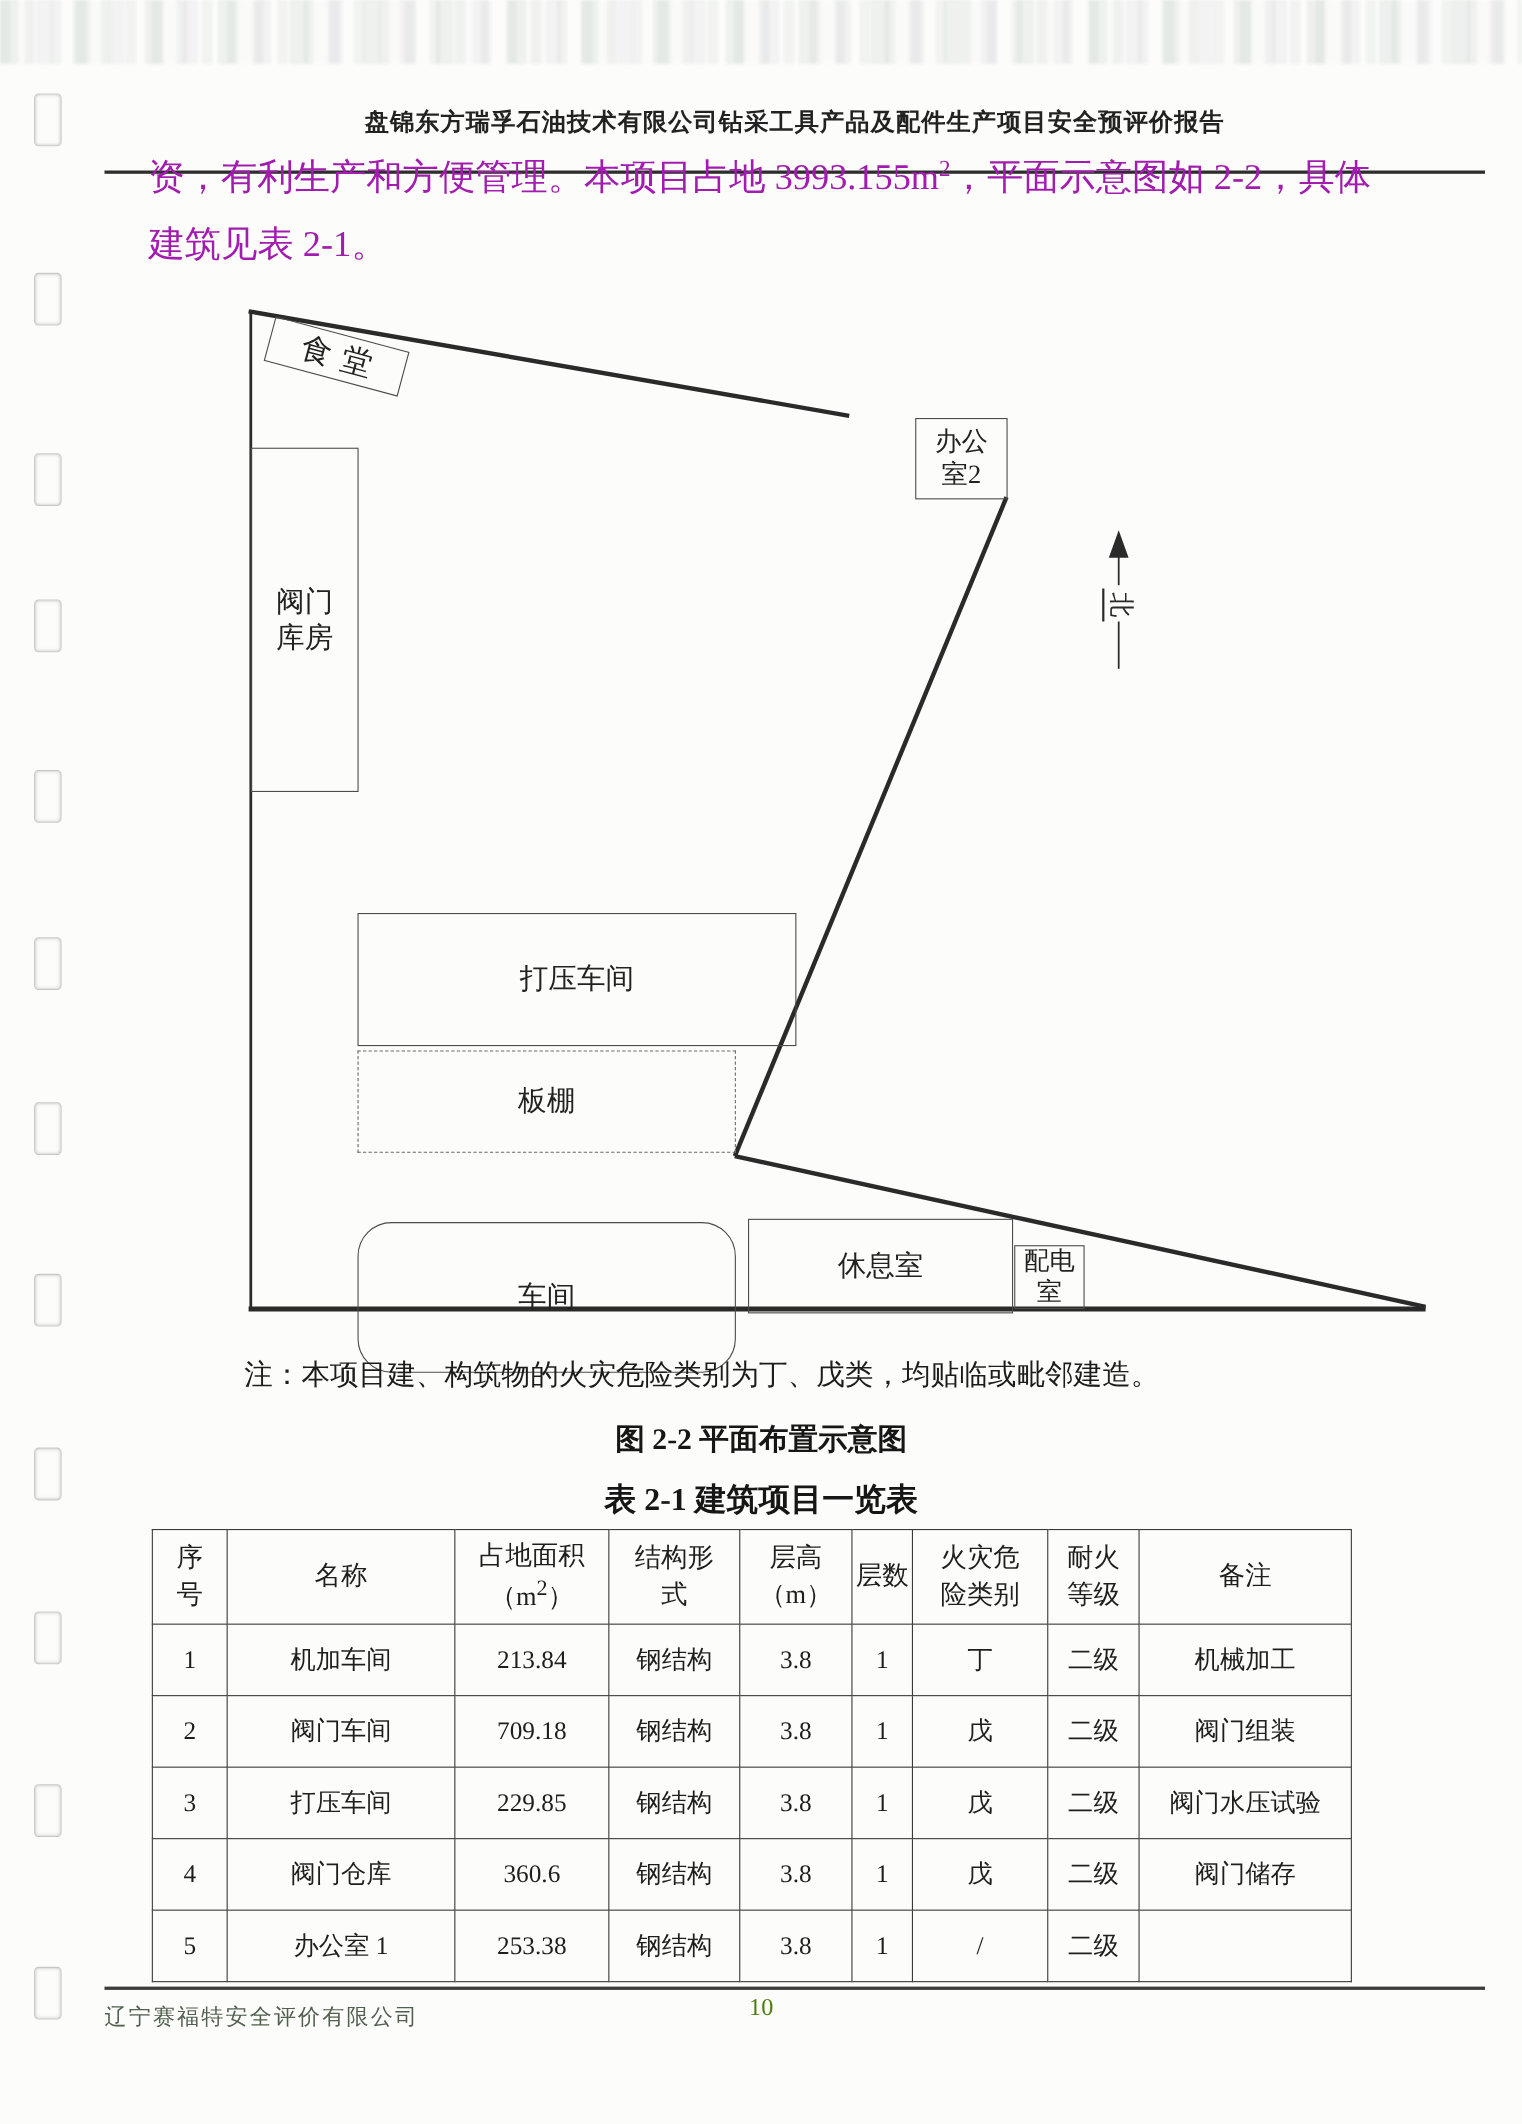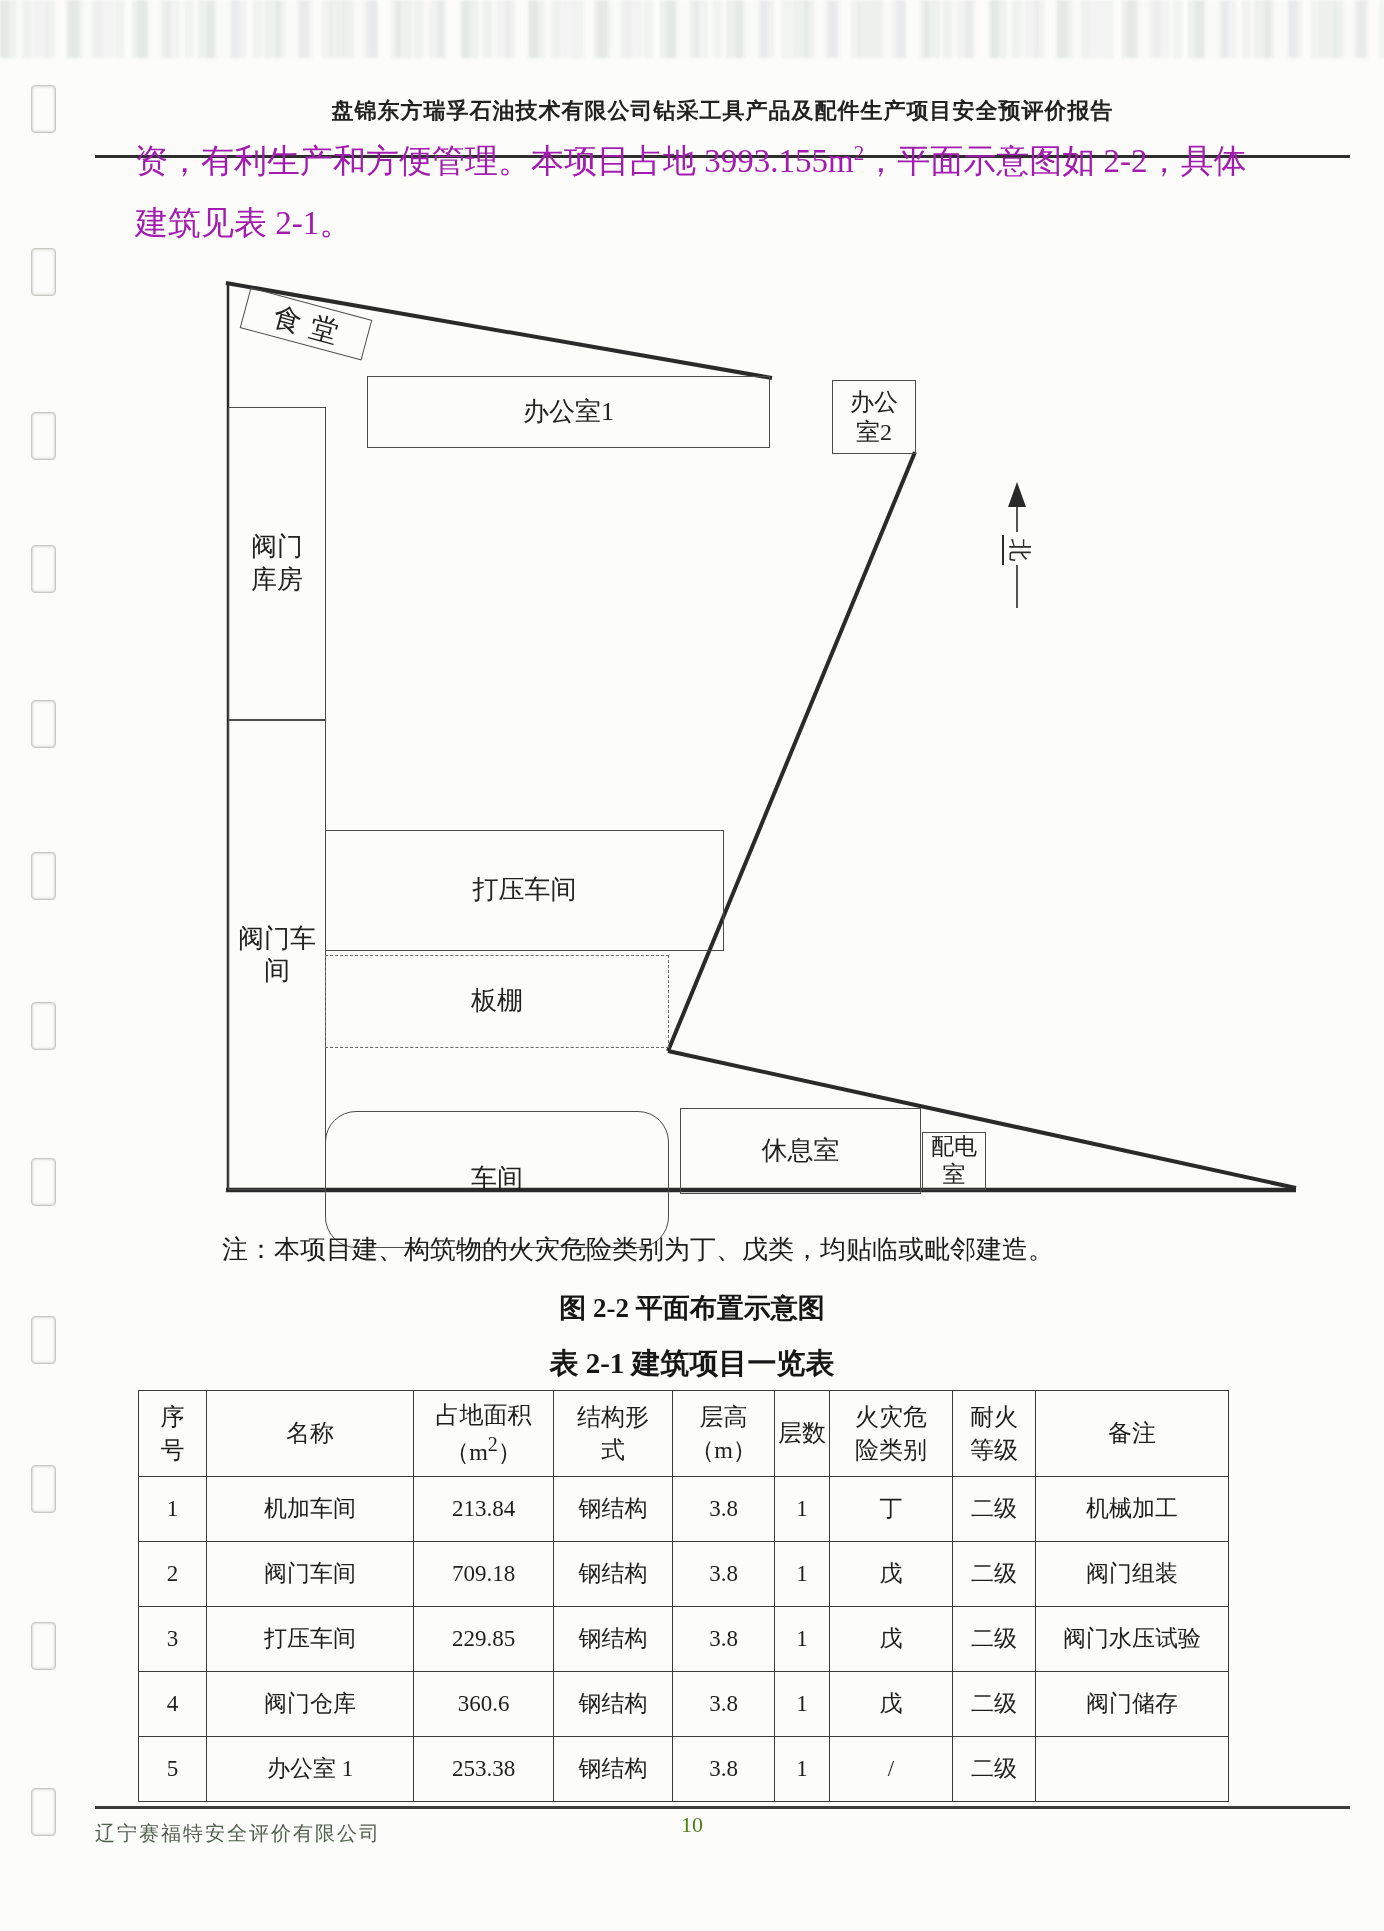--- a/index.html
+++ b/index.html
@@ -120,31 +120,25 @@
       <line x1="1017" y1="503" x2="1017" y2="532" stroke="#2a2a2a" stroke-width="1.6"></line>
       <line x1="1017" y1="565" x2="1017" y2="608" stroke="#2a2a2a" stroke-width="1.6"></line>
       <polygon points="1017,482 1008,507 1026,507" fill="#2a2a2a"></polygon>
     </g>
   </svg>
   <div class="north-char">北</div>
 
   <div class="bld bld-shitang">
     <span>食堂</span>
   </div>
-  <div class="bld bld-office1">
-    <span>办公室1</span>
-  </div>
   <div class="bld bld-office2">
     <span><span>办公</span><br><span>室2</span></span>
   </div>
   <div class="bld bld-valve-wh">
     <span><span>阀门</span><br><span>库房</span></span>
-  </div>
-  <div class="bld bld-valve-ws">
-    <span><span>阀门车</span><br><span>间</span></span>
   </div>
   <div class="bld bld-press">
     <span>打压车间</span>
   </div>
   <div class="bld bld-shed dashed">
     <span>板棚</span>
   </div>
   <div class="bld bld-chejian">
     <span>车间</span>
   </div>

